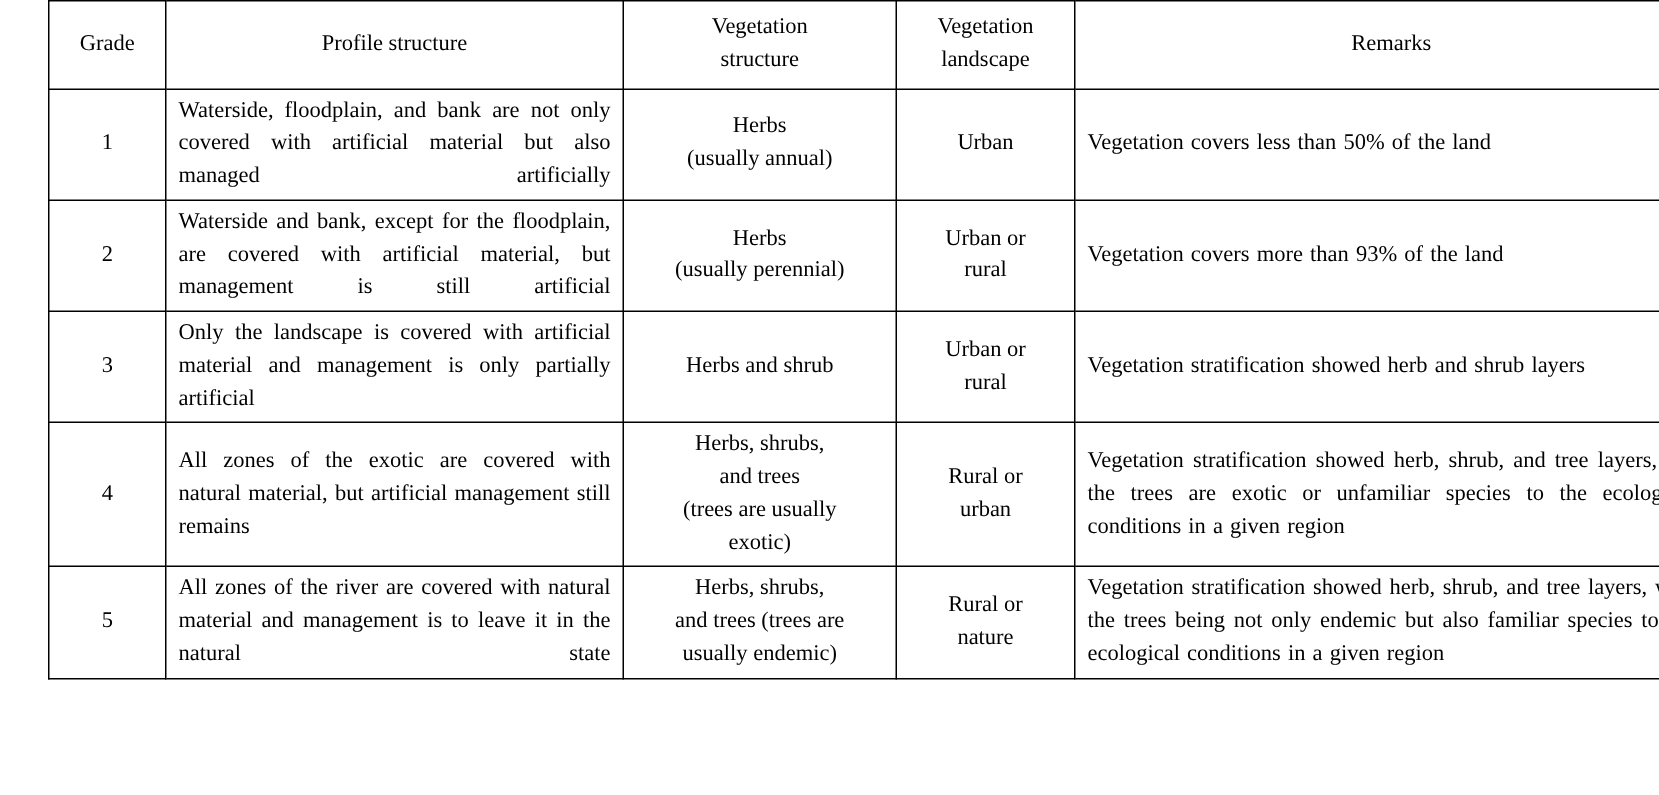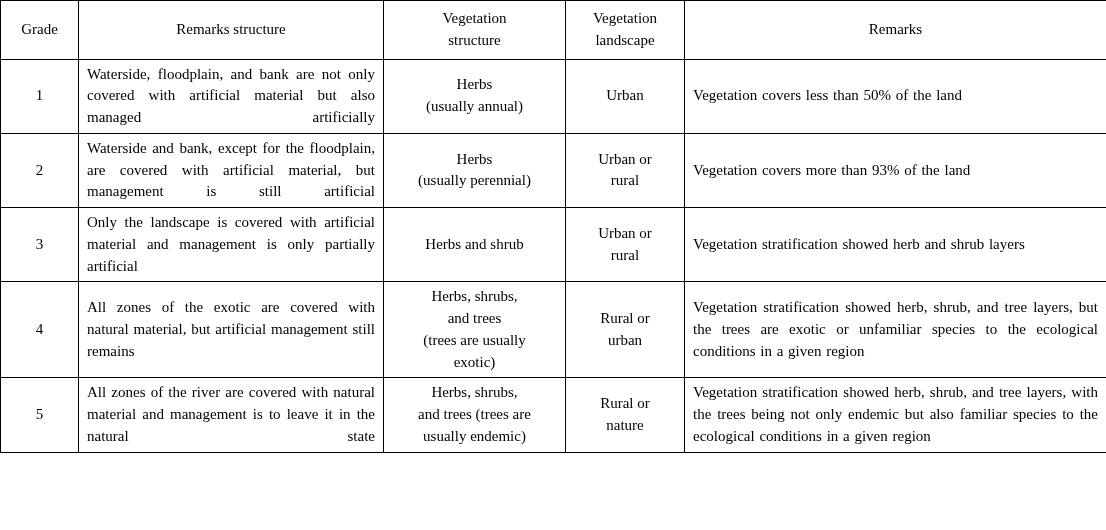--- a/index.html
+++ b/index.html
@@ -10,20 +10,21 @@
   body {
     width: 1106px;
     height: 530px;
     font-family: "Liberation Serif", serif;
     color: #000000;
   }
   .table-wrap {
     width: 1106px;
     height: 530px;
     box-sizing: border-box;
+    padding-left: 32px;
   }
   table.grade-table {
     border-collapse: collapse;
     width: 1106px;
     table-layout: fixed;
     border: 1px solid #000;
   }
   table.grade-table th,
   table.grade-table td {
     border: 1px solid #000;
@@ -80,21 +81,21 @@
     <colgroup>
       <col class="c-grade">
       <col class="c-profile">
       <col class="c-veg">
       <col class="c-land">
       <col class="c-remarks">
     </colgroup>
     <thead>
       <tr>
         <th>Grade</th>
-        <th>Remarks  structure</th>
+        <th>Profile  structure</th>
         <th class="multiline">Vegetation
 structure</th>
         <th class="multiline">Vegetation
 landscape</th>
         <th>Remarks</th>
       </tr>
     </thead>
     <tbody>
       <tr>
         <td class="cell-grade">1</td>

